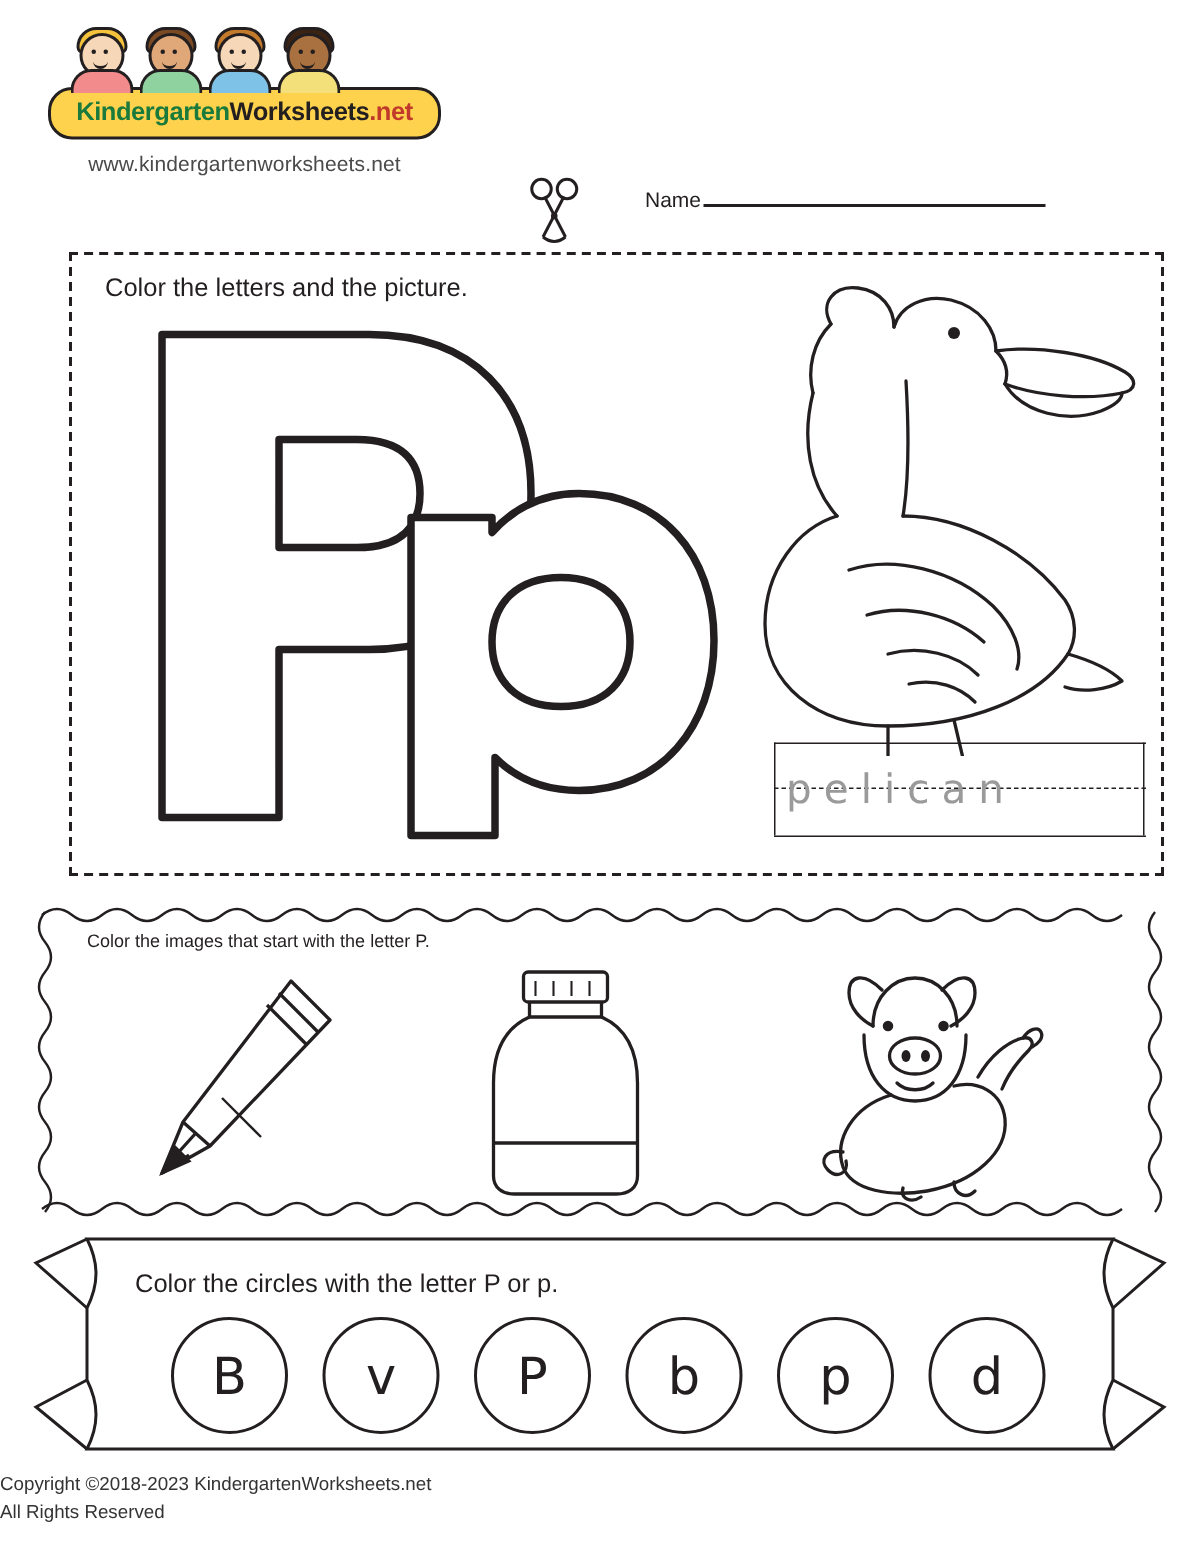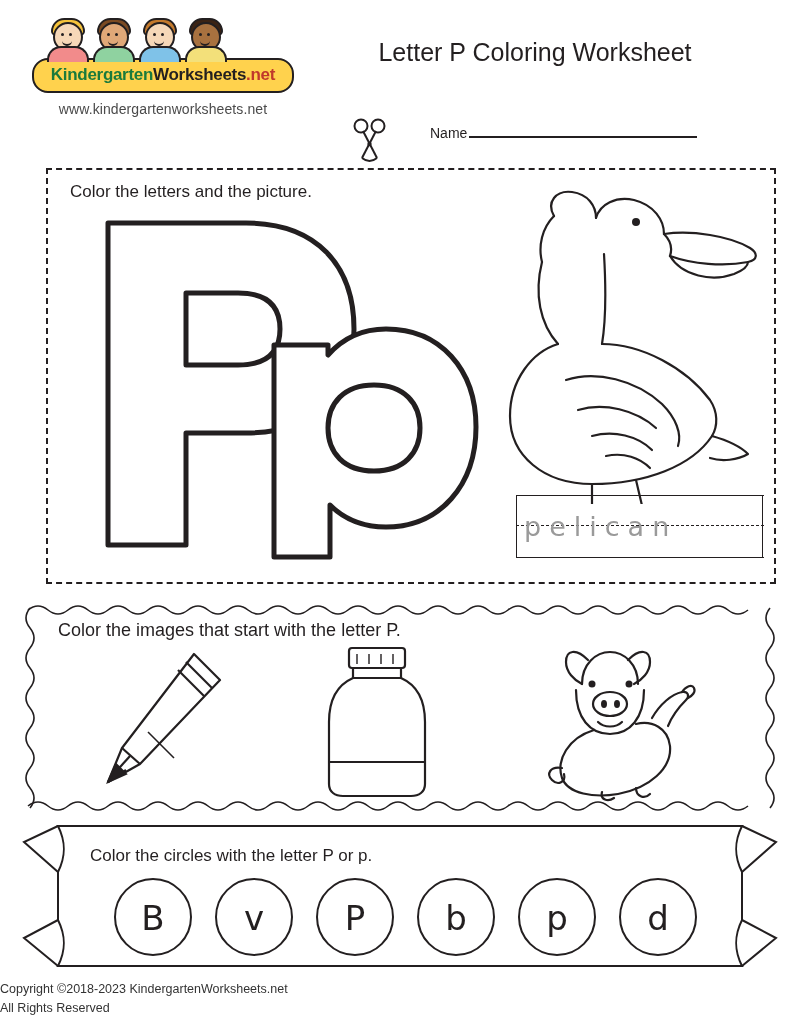--- a/index.html
+++ b/index.html
@@ -236,21 +236,21 @@
     height: 212px;
   }
   .scallop-box {
     position: absolute;
     inset: 0;
   }
   .s2-instr {
     position: absolute;
     left: 36px;
     top: 18px;
-    font-size: 18px;
+    font-size: 12px;
   }
   .s2-img {
     position: absolute;
     top: 40px;
     height: 160px;
   }
   .img-pencil { left: 60px; width: 150px; }
   .img-jar { left: 285px; width: 140px; }
   .img-pig { left: 510px; width: 190px; }
 
@@ -343,21 +343,20 @@
         <div class="eye l"></div>
           <div class="eye r"></div>
           <div class="smile"></div>
         <div class="body"></div>
       </div>
     </div>
     <div class="logo-pill"><span class="k">Kindergarten</span><span class="w">Worksheets</span><span class="net">.net</span></div>
     <div class="logo-url">www.kindergartenworksheets.net</div>
   </div>
 
-  <div class="title">Letter P Coloring Worksheet</div>
 
   <div class="scissors">
     <svg viewBox="0 0 40 48" width="40" height="48">
       <circle cx="11" cy="8" r="6.5" fill="none" stroke="#231f20" stroke-width="2"></circle>
       <circle cx="28" cy="8" r="6.5" fill="none" stroke="#231f20" stroke-width="2"></circle>
       <path d="M13 13 L27 40" fill="none" stroke="#231f20" stroke-width="2"></path>
       <path d="M26 13 L12 40" fill="none" stroke="#231f20" stroke-width="2"></path>
       <circle cx="19.5" cy="26" r="2.2" fill="#231f20"></circle>
       <path d="M12 40 Q19.5 46 27 40" fill="none" stroke="#231f20" stroke-width="2"></path>
     </svg>

